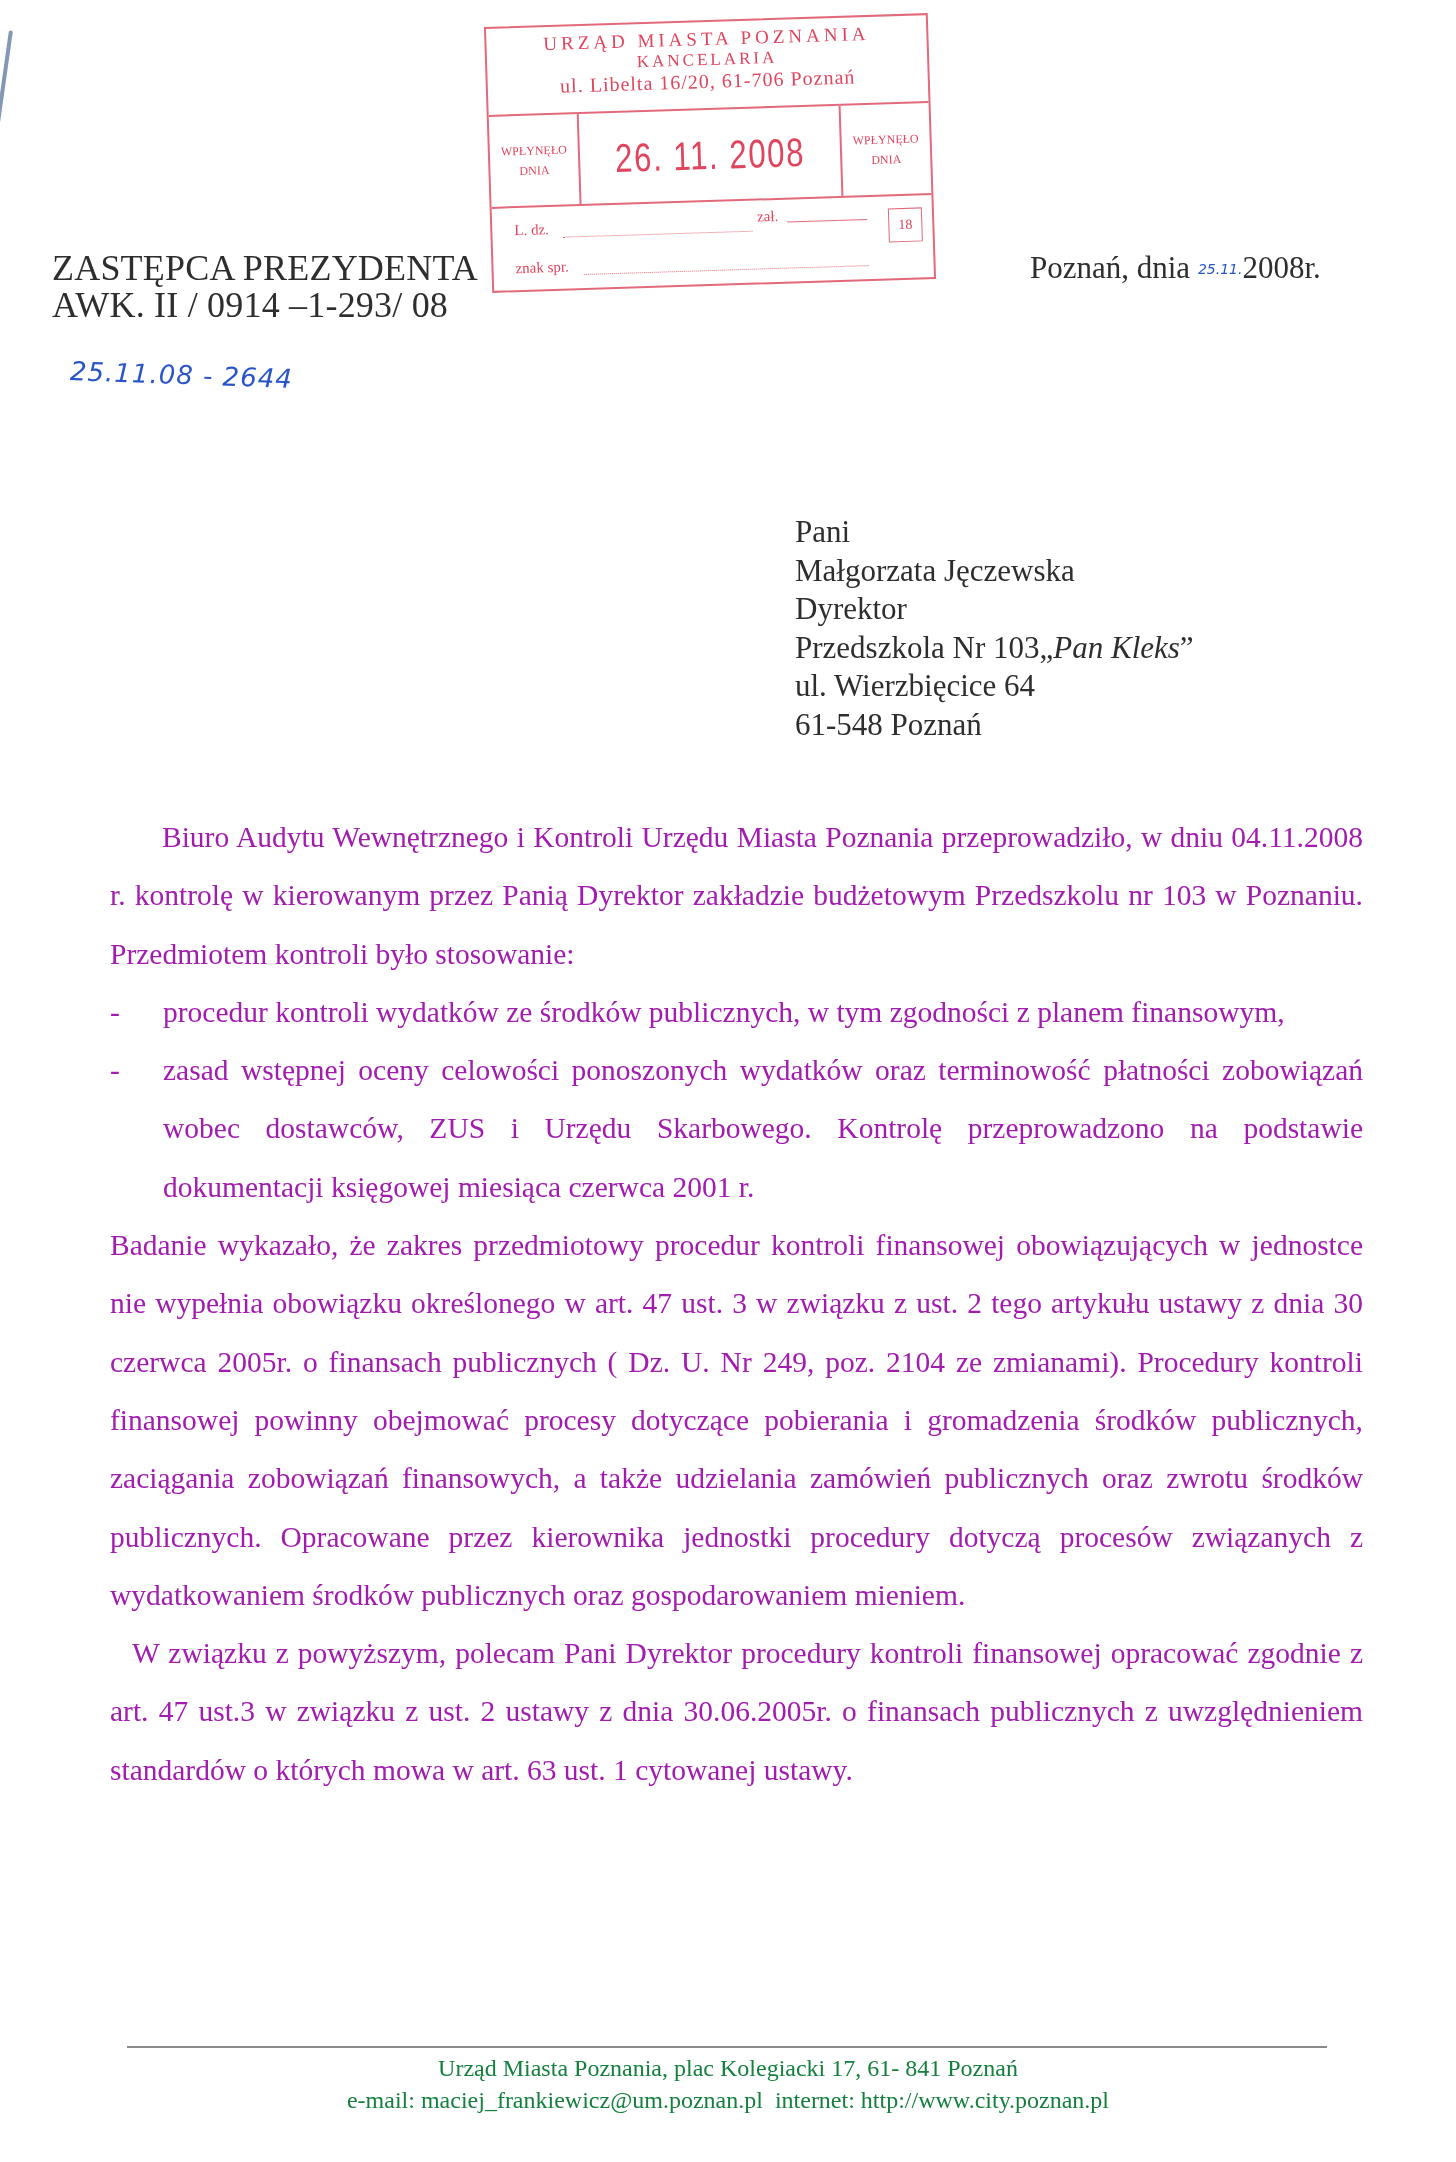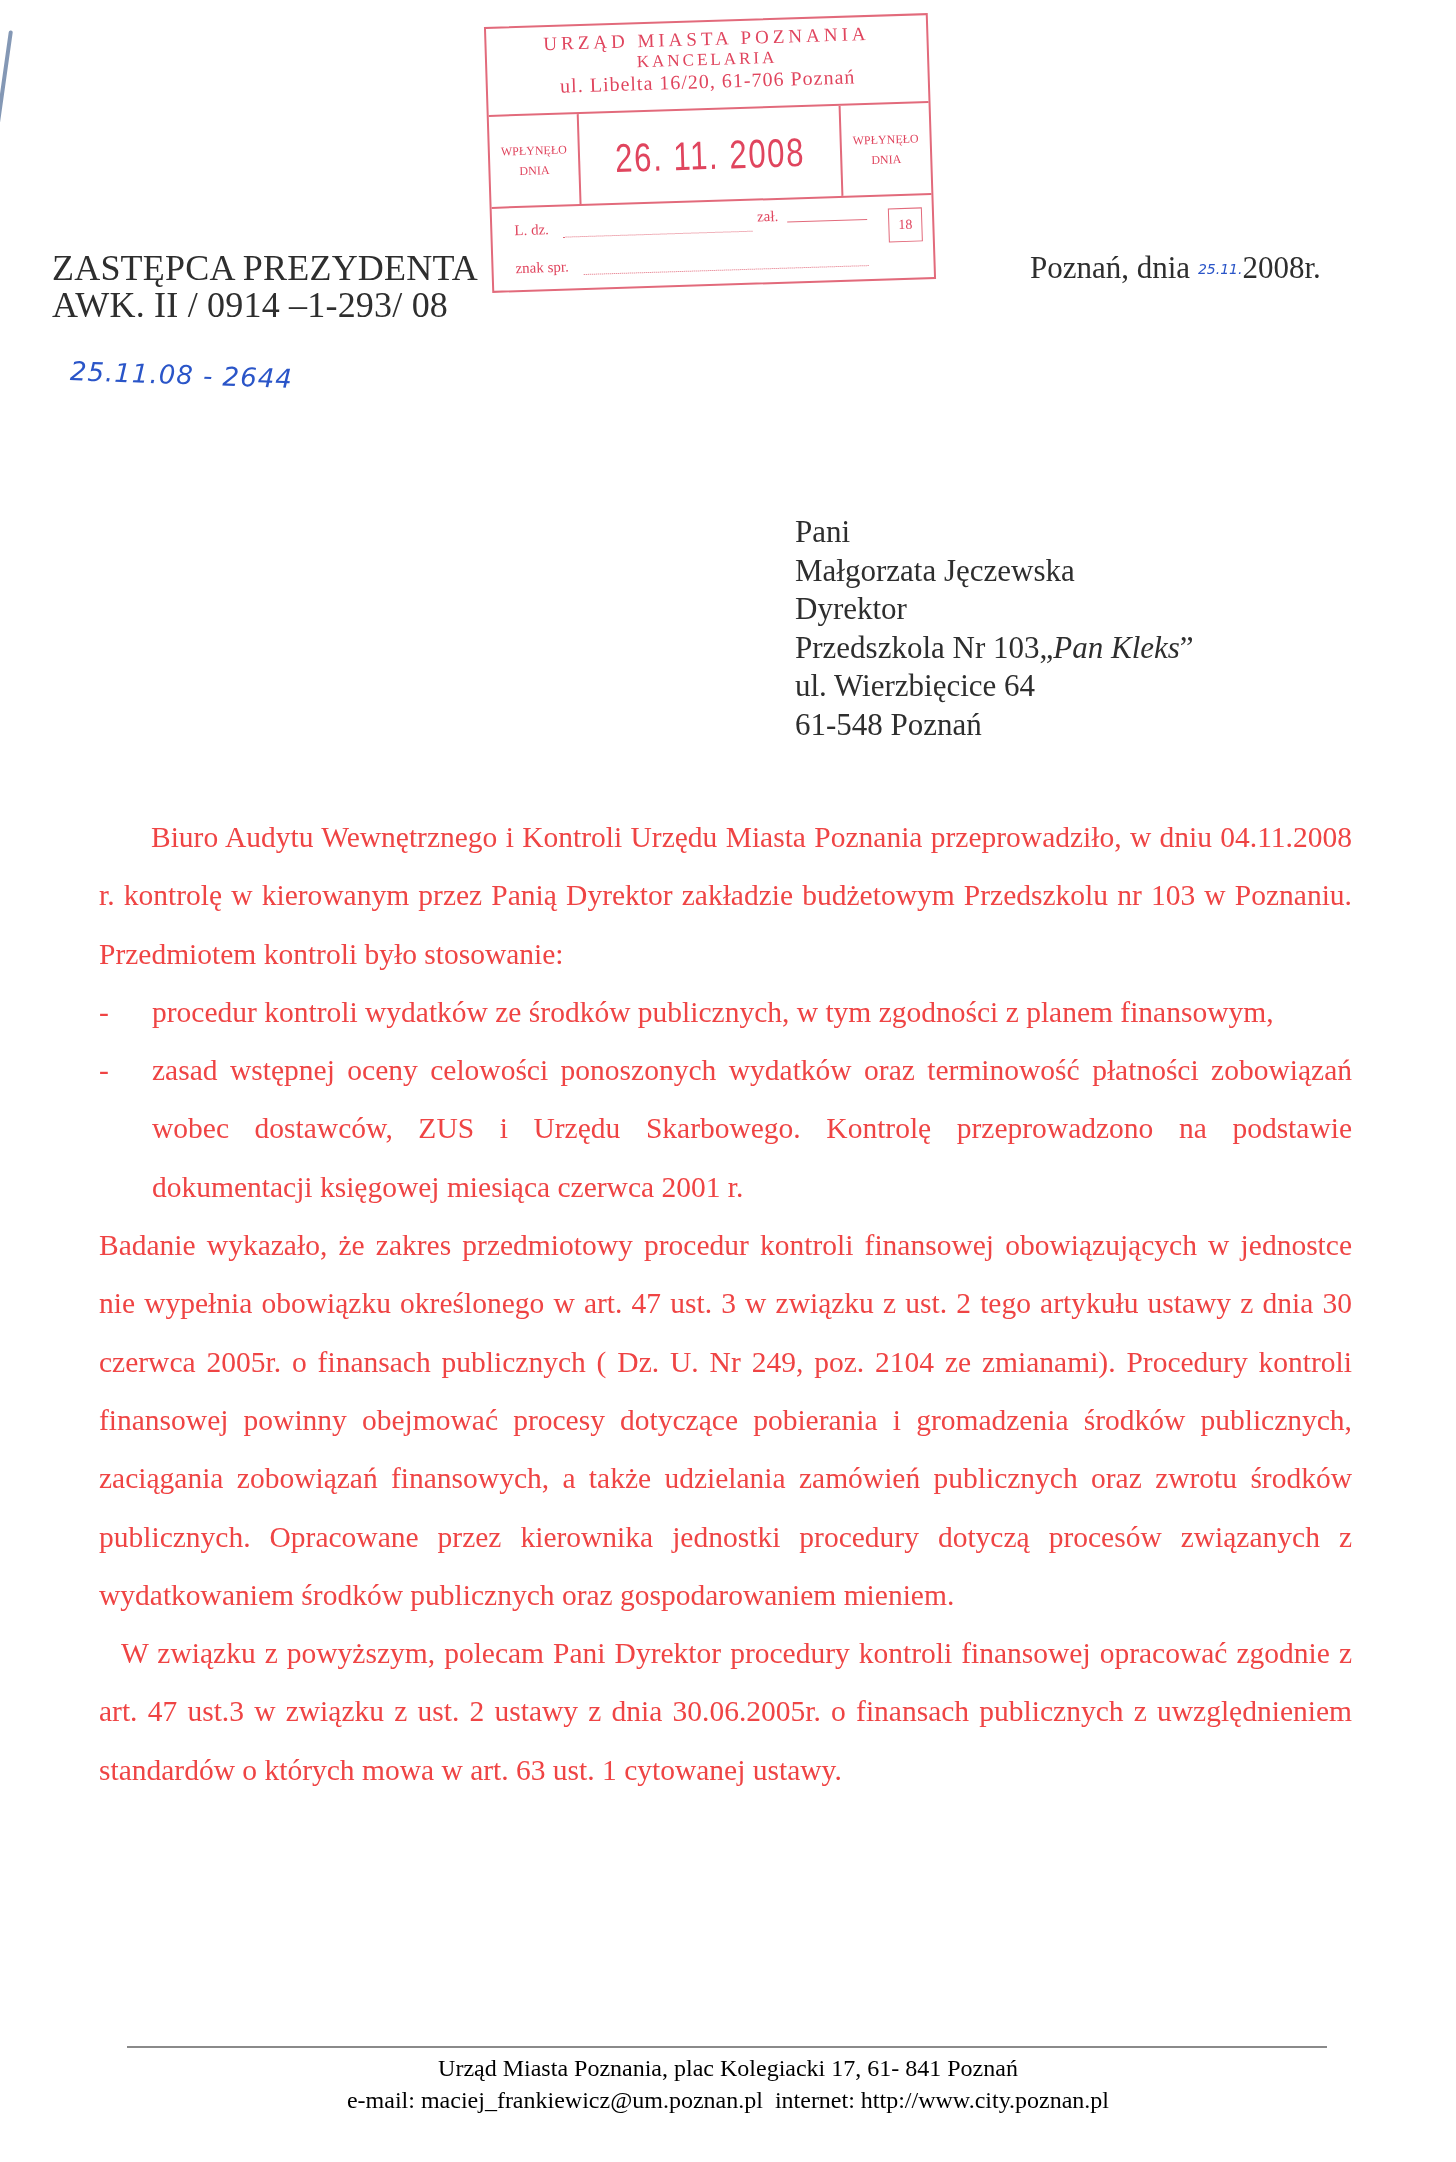--- a/index.html
+++ b/index.html
@@ -46,32 +46,32 @@
   .stamp .znak-line { position:absolute; left:90px; top:68px; width:285px; border-bottom:1.5px dotted #e26a7b; }
   .stamp .numbox { position:absolute; right:10px; top:12px; width:32px; height:32px;
                    border:1.5px solid #e26a7b; font-size:14px; display:flex; align-items:center; justify-content:center; }
 
   
   .addressee { left:795px; top:513px; font-size:31px; line-height:38.5px; }
   .addressee div { white-space:nowrap; }
   .addressee i { font-style:italic; }
 
   
-  .body { position:absolute; left:99px; width:1253px; top:808px;
-          font-size:29.5px; line-height:58.3px; color:#ef4444; }
+  .body { position:absolute; left:110px; width:1253px; top:808px;
+          font-size:29.5px; line-height:58.3px; color:#a21caf; }
   .body p { margin:0; text-align:justify; text-align-last:auto; }
   .body .indent { text-indent:52px; }
   .bullet { position:relative; padding-left:53px; }
   .bullet .dash { position:absolute; left:0; top:0; }
 
   
   .footer-rule { position:absolute; left:127px; top:2046px; width:1200px; height:0;
                  border-top:2px solid #8a8a8a; }
   .footer { position:absolute; left:0; width:1456px; top:2052px; text-align:center;
-            font-size:24px; line-height:32px; color:#000000; }
+            font-size:24px; line-height:32px; color:#15803d; }
   .footer .gap { display:inline-block; width:40px; }
 </style>
 </head>
 <body>
 
 <div class="scan-mark"></div>
 
 <div class="abs sender">
   <div>ZASTĘPCA PREZYDENTA</div>
   <div>AWK. II / 0914 –1-293/ 08</div>

